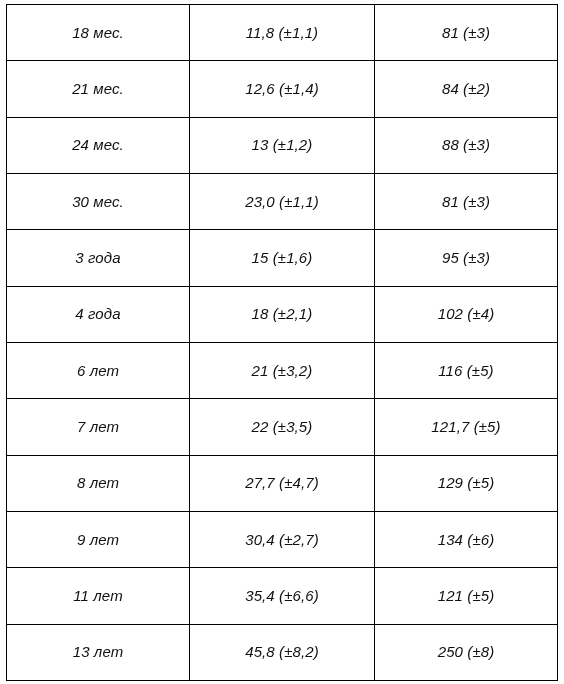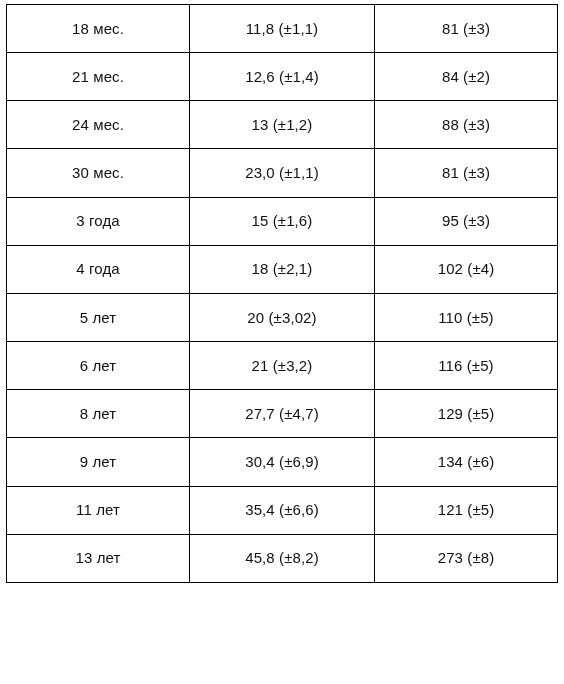--- a/index.html
+++ b/index.html
@@ -19,21 +19,22 @@
     position: absolute;
     left: 6px;
     top: 4px;
     width: 551px;
     height: 677px;
   }
   table.data-table {
     border-collapse: collapse;
     table-layout: fixed;
     width: 551px;
-    height: 579px;
+    height: 677px;
+    font-style: italic;
   }
   table.data-table td {
     border: 1.4px solid #000000;
     text-align: center;
     vertical-align: middle;
     font-size: 15px;
     line-height: 1.2;
     font-weight: 400;
     padding: 0 4px;
     height: 42.3px;
@@ -79,44 +80,44 @@
           <td>3 года</td>
           <td>15 (±1,6)</td>
           <td>95 (±3)</td>
         </tr>
         <tr>
           <td>4 года</td>
           <td>18 (±2,1)</td>
           <td>102 (±4)</td>
         </tr>
         <tr>
-          <td>5 лет</td>
-          <td>20 (±3,02)</td>
-          <td>110 (±5)</td>
-        </tr>
-        <tr>
           <td>6 лет</td>
           <td>21 (±3,2)</td>
           <td>116 (±5)</td>
+        </tr>
+        <tr>
+          <td>7 лет</td>
+          <td>22 (±3,5)</td>
+          <td>121,7 (±5)</td>
         </tr>
         <tr>
           <td>8 лет</td>
           <td>27,7 (±4,7)</td>
           <td>129 (±5)</td>
         </tr>
         <tr>
           <td>9 лет</td>
-          <td>30,4 (±6,9)</td>
+          <td>30,4 (±2,7)</td>
           <td>134 (±6)</td>
         </tr>
         <tr>
           <td>11 лет</td>
           <td>35,4 (±6,6)</td>
           <td>121 (±5)</td>
         </tr>
         <tr>
           <td>13 лет</td>
           <td>45,8 (±8,2)</td>
-          <td>273 (±8)</td>
+          <td>250 (±8)</td>
         </tr>
       </tbody>
   </table>
 </div>
 
 </body></html>

